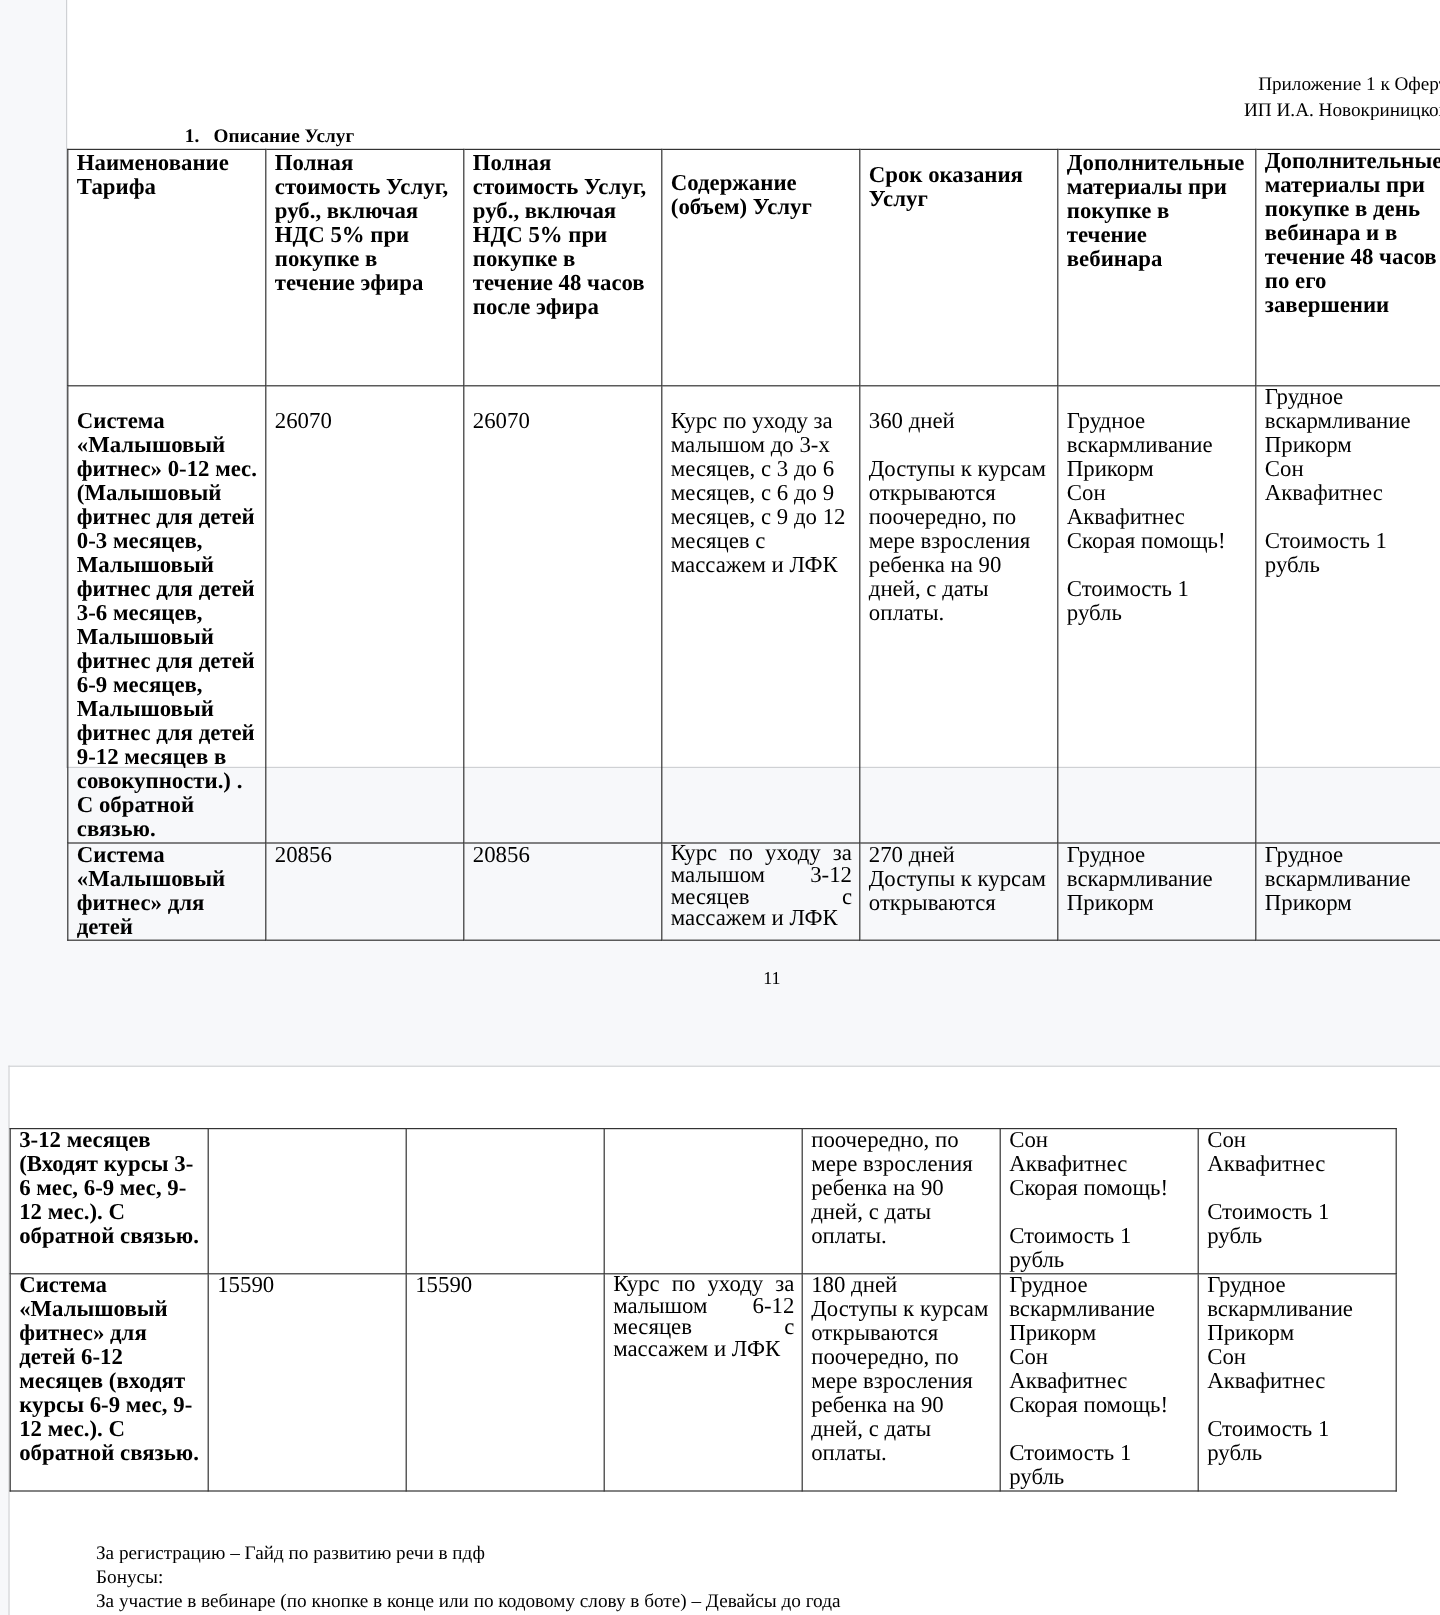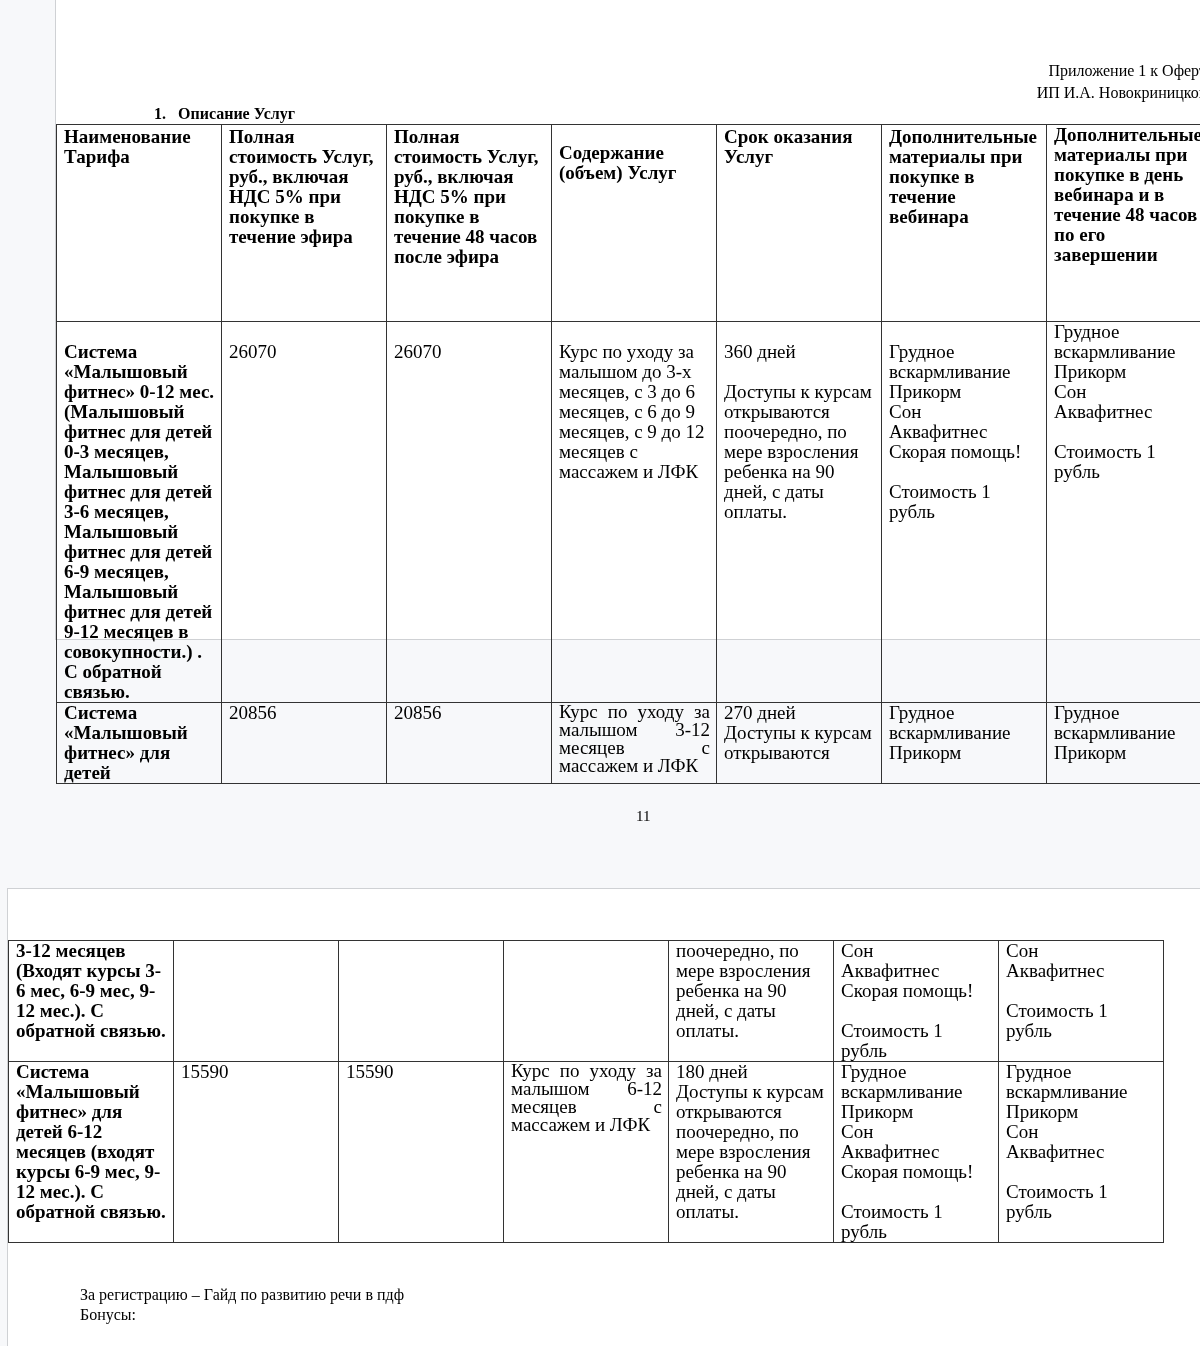--- a/index.html
+++ b/index.html
@@ -116,21 +116,21 @@
         <col class="c">
         <col class="c">
         <col class="c">
     </colgroup>
     <tbody>
         <tr style="height:197px">
       <td class="b" style="padding-top:2px">Наименование Тарифа</td>
       <td class="b" style="padding-top:2px">Полная стоимость Услуг, руб., включая НДС 5% при покупке в течение эфира</td>
       <td class="b" style="padding-top:2px">Полная стоимость Услуг, руб., включая НДС 5% при покупке в течение 48 часов после эфира</td>
       <td class="b" style="padding-top:18px">Содержание (объем) Услуг</td>
-      <td class="b" style="padding-top:2px">Срок оказания Услуг</td>
+      <td class="b" style="padding-top:12px">Срок оказания Услуг</td>
       <td class="b" style="padding-top:2px">Дополнительные материалы при покупке  в течение вебинара</td>
       <td class="b" style="padding-top:0">Дополнительные материалы при покупке  в день вебинара и в течение 48 часов по его завершении</td>
     </tr>
     <tr style="height:379px">
       <td class="b" style="padding-top:20px">Система «Малышовый фитнес» 0-12 мес. (Малышовый фитнес  для детей 0-3 месяцев, Малышовый фитнес для детей 3-6 месяцев, Малышовый фитнес для детей 6-9 месяцев, Малышовый фитнес для детей 9-12 месяцев в совокупности.) . С обратной связью.</td>
       <td style="padding-top:20px">26070</td>
       <td style="padding-top:20px">26070</td>
       <td style="padding-top:20px">Курс по уходу за малышом до 3-х месяцев, с 3 до 6 месяцев, с 6 до 9 месяцев, с 9 до 12 месяцев с массажем и ЛФК</td>
       <td style="padding-top:20px">
         <div>360 дней</div>
@@ -237,14 +237,15 @@
         <div></div>
         <div>Стоимость 1 рубль</div>
       </td>
     </tr>
   </tbody>
     </table>
 
   <div class="bonuses">
     <div>За регистрацию – Гайд по развитию речи в пдф</div>
     <div>Бонусы:</div>
+    <div>За участие в вебинаре (по кнопке в конце или по кодовому слову в боте) –  Девайсы до года</div>
   </div>
 </div>
 
 </body></html>

